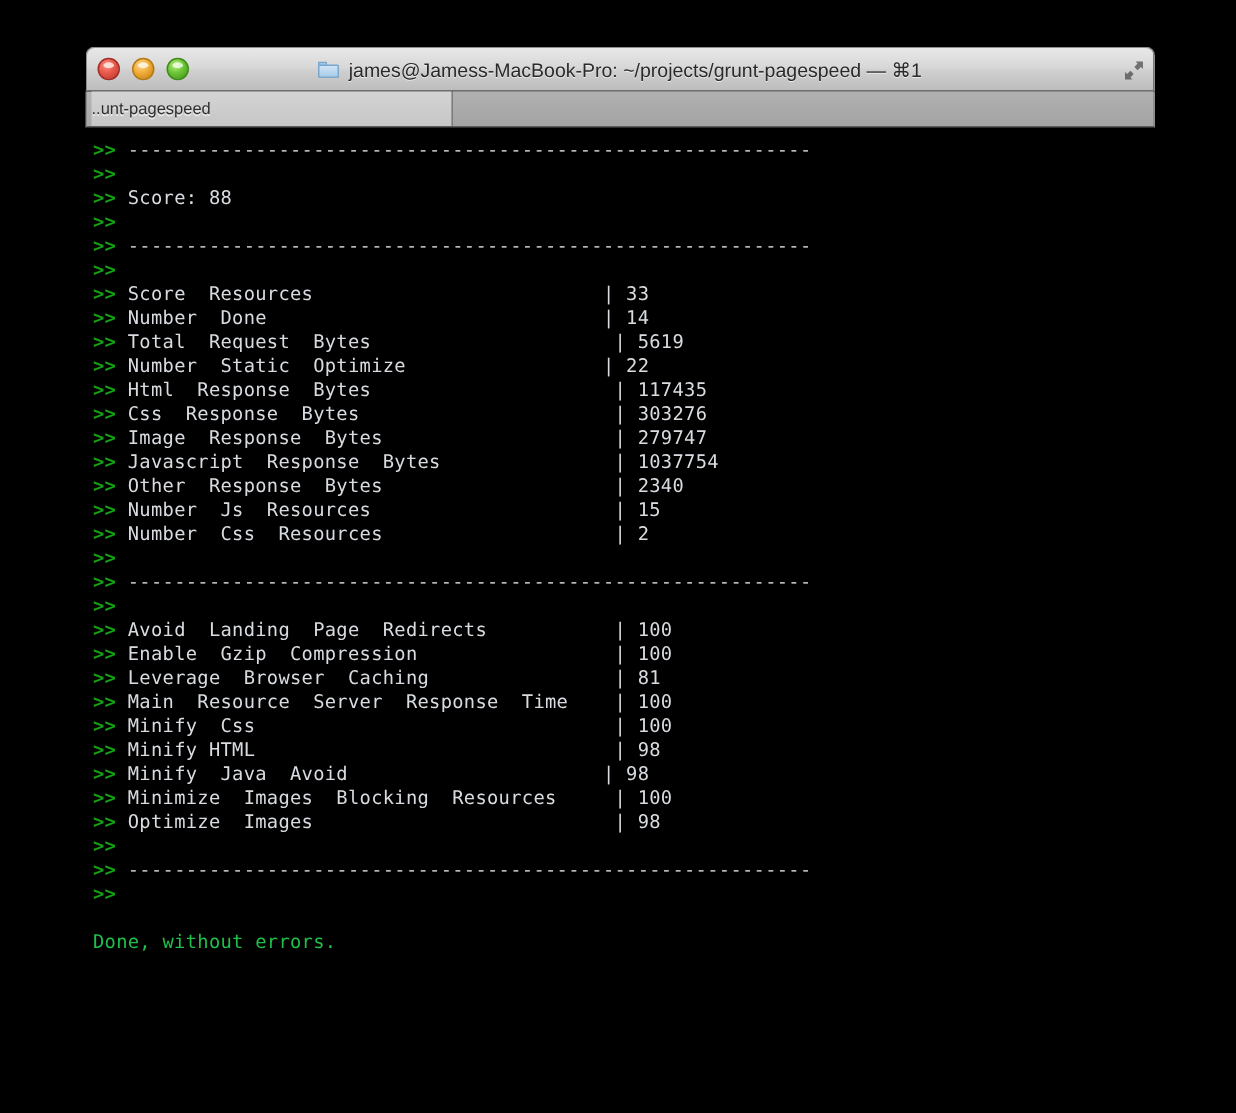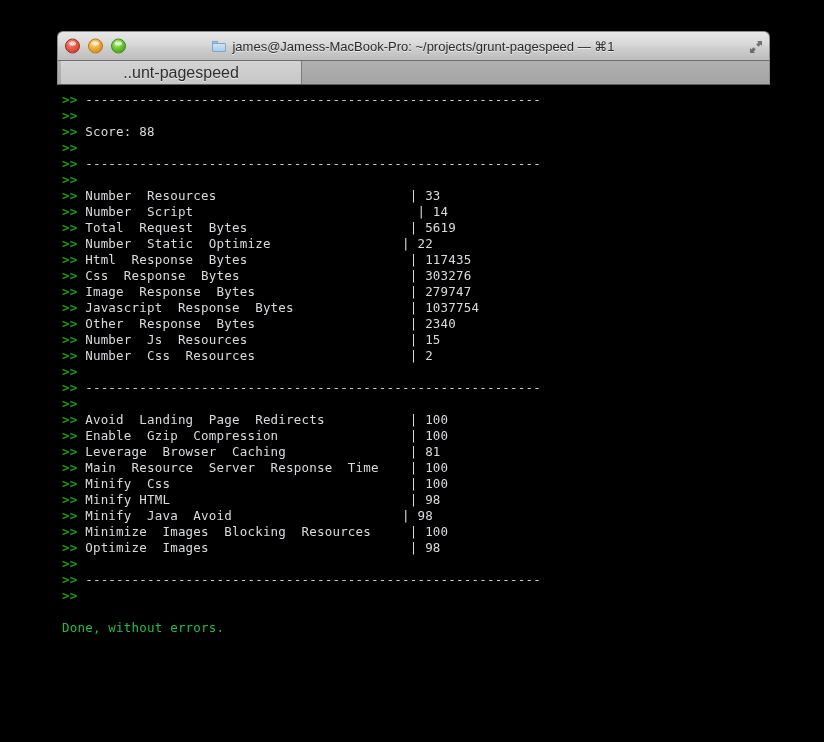--- a/index.html
+++ b/index.html
@@ -149,23 +149,22 @@
     width: 3px;
     flex: none;
   }
   .tab {
     width: 241px;
     flex: none;
     background: linear-gradient(to bottom, #d4d4d4 0%, #c6c6c6 100%);
     border-right: 1px solid #7c7c7c;
     display: flex;
     align-items: center;
-    justify-content: center;
     font-family: "Liberation Sans", sans-serif;
-    font-size: 16px;
+    font-size: 11px;
     color: #2d2d2d;
     text-shadow: 0 1px 0 rgba(255,255,255,0.6);
     box-sizing: border-box;
   }
   .tab-rest {
     flex: 1;
     background: linear-gradient(to bottom, #b0b0b0 0%, #a4a4a4 100%);
   }
 
   
@@ -239,22 +238,22 @@
       <div class="tab-rest"></div>
     </div>
 
     <div class="termbody" id="term">
         <div class="line"><span class="prompt">&gt;&gt; </span><span class="sep">-----------------------------------------------------------</span></div>
         <div class="line"><span class="prompt">&gt;&gt;</span></div>
         <div class="line"><span class="prompt">&gt;&gt; </span><span class="txt">Score: </span><span class="txt">88</span></div>
         <div class="line"><span class="prompt">&gt;&gt;</span></div>
         <div class="line"><span class="prompt">&gt;&gt; </span><span class="sep">-----------------------------------------------------------</span></div>
         <div class="line"><span class="prompt">&gt;&gt;</span></div>
-        <div class="line"><span class="prompt">&gt;&gt; </span><span class="txt">Number  Resources                         </span><span class="txt">| </span><span class="txt">33</span></div>
-        <div class="line"><span class="prompt">&gt;&gt; </span><span class="txt">Number  Script                             </span><span class="txt">| </span><span class="txt">14</span></div>
+        <div class="line"><span class="prompt">&gt;&gt; </span><span class="txt">Score  Resources                         </span><span class="txt">| </span><span class="txt">33</span></div>
+        <div class="line"><span class="prompt">&gt;&gt; </span><span class="txt">Number  Done                             </span><span class="txt">| </span><span class="txt">14</span></div>
         <div class="line"><span class="prompt">&gt;&gt; </span><span class="txt">Total  Request  Bytes                     </span><span class="txt">| </span><span class="txt">5619</span></div>
         <div class="line"><span class="prompt">&gt;&gt; </span><span class="txt">Number  Static  Optimize                 </span><span class="txt">| </span><span class="txt">22</span></div>
         <div class="line"><span class="prompt">&gt;&gt; </span><span class="txt">Html  Response  Bytes                     </span><span class="txt">| </span><span class="txt">117435</span></div>
         <div class="line"><span class="prompt">&gt;&gt; </span><span class="txt">Css  Response  Bytes                      </span><span class="txt">| </span><span class="txt">303276</span></div>
         <div class="line"><span class="prompt">&gt;&gt; </span><span class="txt">Image  Response  Bytes                    </span><span class="txt">| </span><span class="txt">279747</span></div>
         <div class="line"><span class="prompt">&gt;&gt; </span><span class="txt">Javascript  Response  Bytes               </span><span class="txt">| </span><span class="txt">1037754</span></div>
         <div class="line"><span class="prompt">&gt;&gt; </span><span class="txt">Other  Response  Bytes                    </span><span class="txt">| </span><span class="txt">2340</span></div>
         <div class="line"><span class="prompt">&gt;&gt; </span><span class="txt">Number  Js  Resources                     </span><span class="txt">| </span><span class="txt">15</span></div>
         <div class="line"><span class="prompt">&gt;&gt; </span><span class="txt">Number  Css  Resources                    </span><span class="txt">| </span><span class="txt">2</span></div>
         <div class="line"><span class="prompt">&gt;&gt;</span></div>

